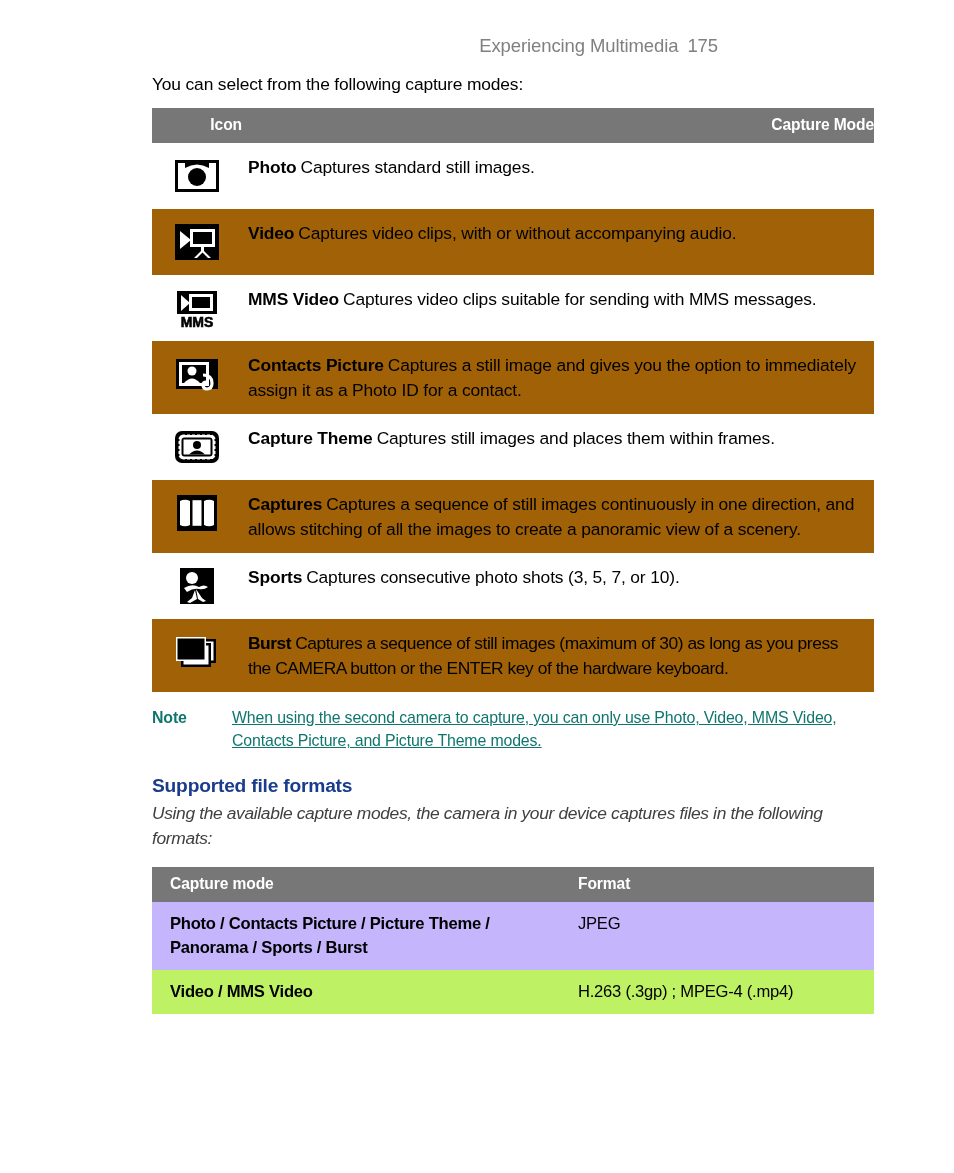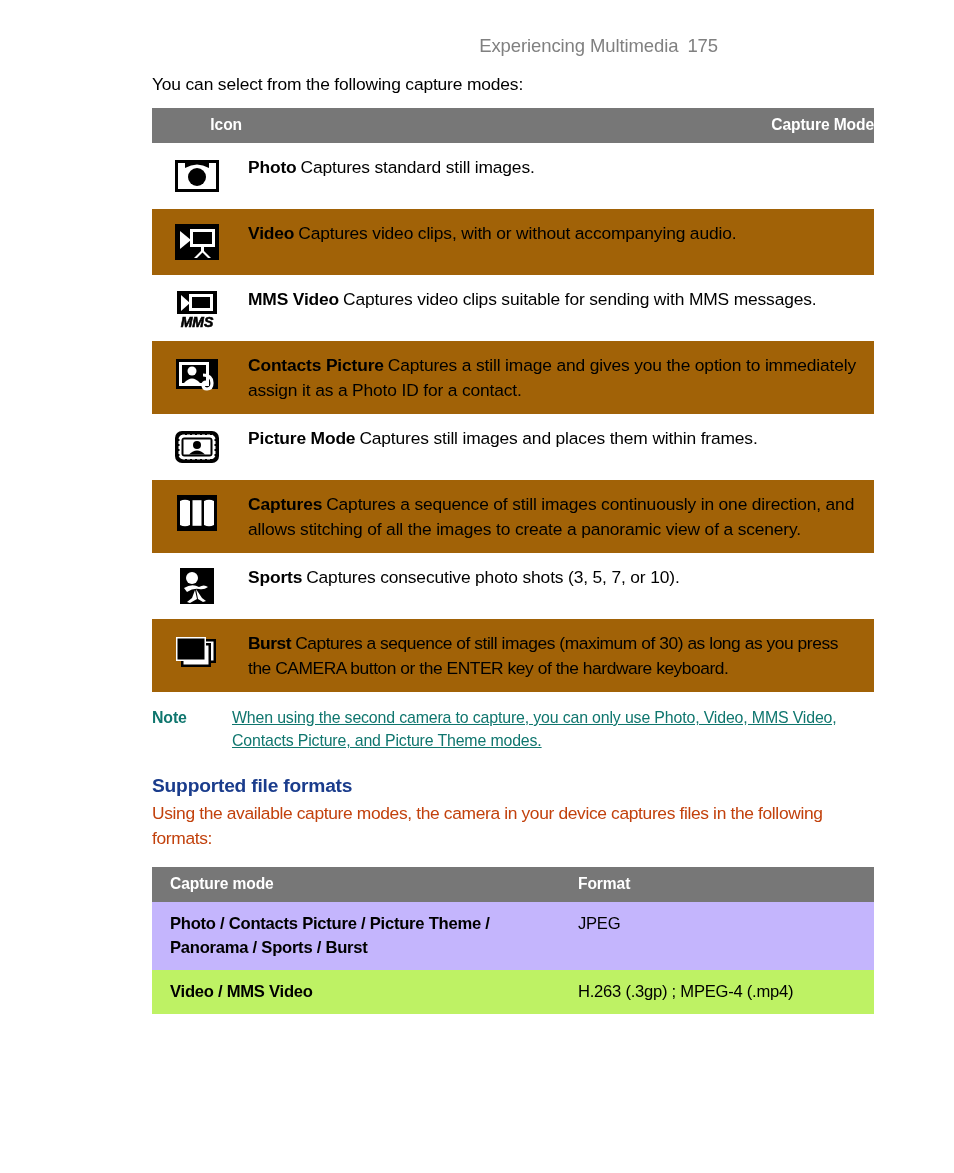--- a/index.html
+++ b/index.html
@@ -103,21 +103,20 @@
   }
   .mode-gap { display: inline-block; width: 4px; }
 
   
   .ico {
     display: inline-block;
     width: 50px;
     height: 42px;
     position: relative;
     vertical-align: middle;
-    font-style: italic;
   }
   .ico svg { display: block; }
 
   
   .note-block {
     margin-top: 14px;
     position: relative;
     color: #0f766e;
     font-size: 15.9px;
     line-height: 23px;
@@ -142,21 +141,22 @@
     font-size: 19.2px;
     font-weight: bold;
     letter-spacing: -0.2px;
     line-height: 24px;
   }
   .section-body {
     margin-top: 3px;
     font-size: 17.4px;
     line-height: 25px;
     letter-spacing: -0.35px;
-    color: #c2410c;
+    color: #404040;
+    font-style: italic;
   }
 
   
   .formats-table {
     margin-top: 16px;
     width: 722px;
     border-collapse: collapse;
     table-layout: fixed;
   }
   .formats-table col.f-mode { width: 422px; }
@@ -321,21 +321,21 @@
                     <rect x="5.5" y="28" width="2" height="2"></rect>
                   <rect x="42.5" y="13" width="2" height="2"></rect>
                     <rect x="42.5" y="18" width="2" height="2"></rect>
                   <rect x="42.5" y="23" width="2" height="2"></rect>
                     <rect x="42.5" y="28" width="2" height="2"></rect>
                 </g>
               </svg>
             </span>
           </td>
           <td class="desc-cell">
-            <span class="mode-name">Picture Mode</span><span class="mode-gap"></span><span class="mode-desc">Captures still images and places them within frames.</span>
+            <span class="mode-name">Capture Theme</span><span class="mode-gap"></span><span class="mode-desc">Captures still images and places them within frames.</span>
           </td>
         </tr>
 
         <tr class="shade">
           <td class="icon-cell">
             <span class="ico">
               <svg width="50" height="42" viewBox="0 0 50 42">
                 <rect x="5" y="3" width="40" height="36" fill="#000"></rect>
                 <path d="M8 9 Q13 6.5 18 9 L18 33 Q13 35.5 8 33 Z" fill="#fff"></path>
                 <path d="M20.5 8.2 L29.5 8.2 L29.5 33.8 L20.5 33.8 Z" fill="#fff"></path>

